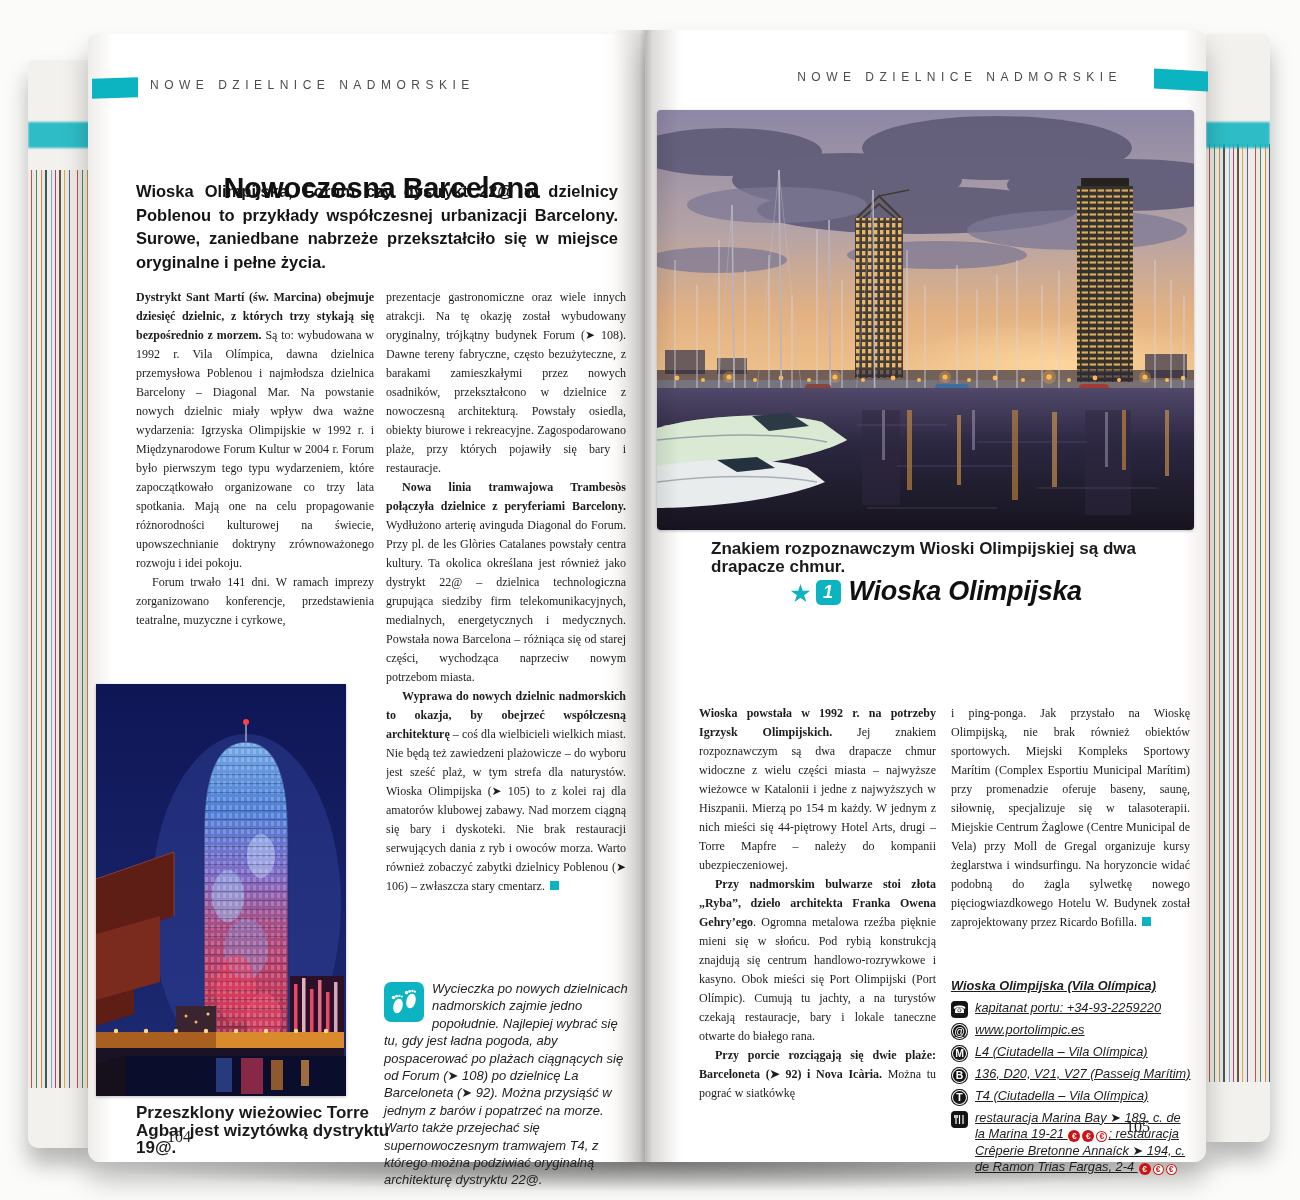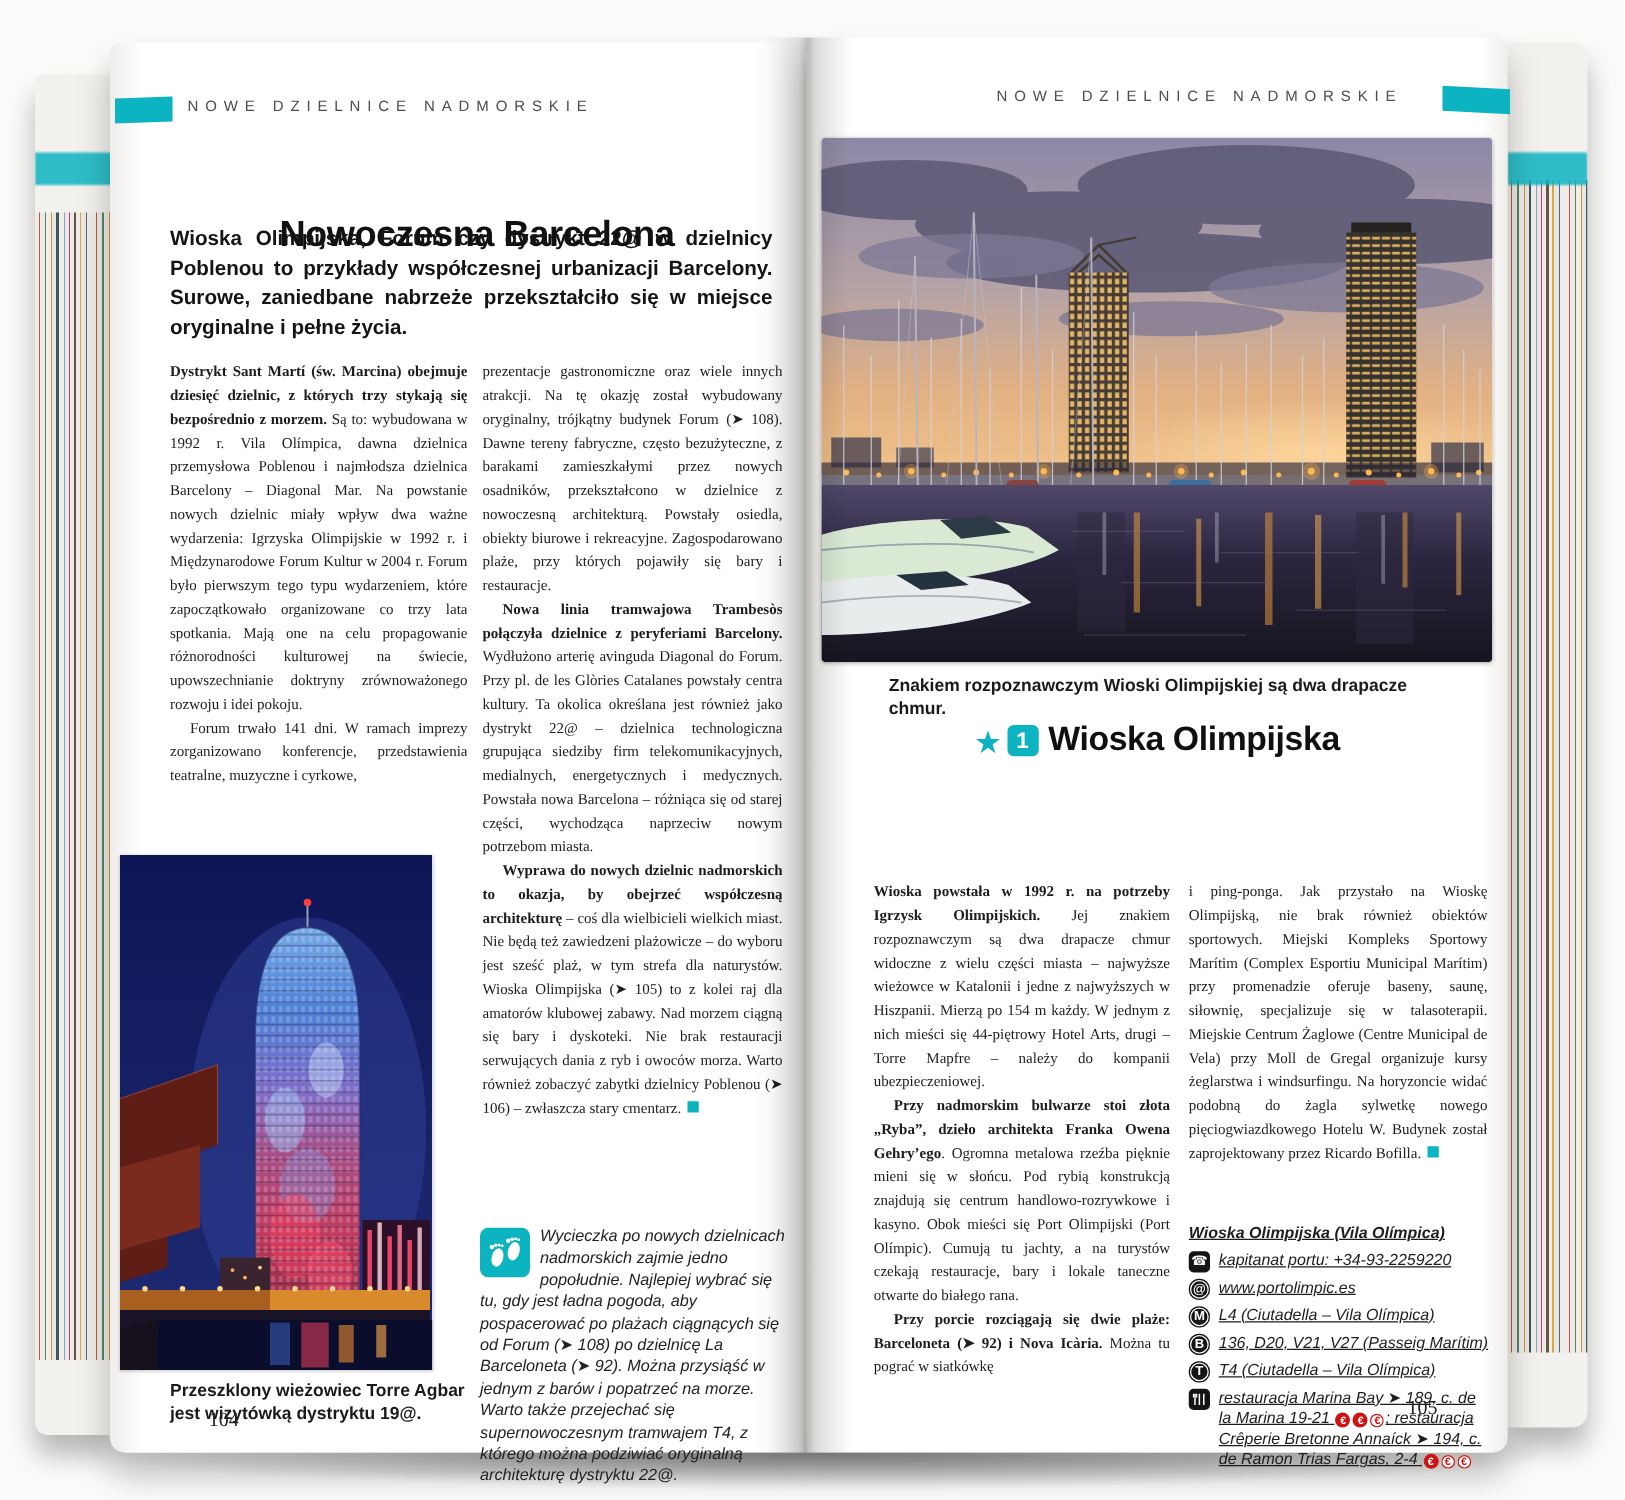--- a/index.html
+++ b/index.html
@@ -42,21 +42,21 @@
   .title{position:absolute;font-weight:bold;font-size:29px;color:#111;letter-spacing:-.4px;}
   .lead{position:absolute;font-weight:bold;font-size:16.5px;line-height:23.5px;color:#141414;text-align:justify;}
   .bodycol{position:absolute;font-family:"Liberation Serif","DejaVu Serif",serif;
        font-size:12px;line-height:19px;color:#1c1c1c;text-align:justify;overflow:hidden;}
   .bodycol p{margin:0;}
   .bodycol p.ind{text-indent:16px;}
   .bodycol b{font-weight:bold;}
   .endsq{display:inline-block;width:9px;height:9px;background:#0cb4c1;margin-left:5px;vertical-align:baseline;}
   .photo{position:absolute;overflow:hidden;box-shadow:0 1px 3px rgba(0,0,0,.25);}
   .photo svg{display:block;}
-  .caption{position:absolute;font-weight:bold;font-size:14px;line-height:17.5px;color:#1a1a1a;}
+  .caption{position:absolute;font-weight:bold;font-size:17px;line-height:17.5px;color:#1a1a1a;}
   .pagenum{position:absolute;font-family:"Liberation Serif","DejaVu Serif",serif;font-size:16px;color:#222;}
   
   .tipbox{position:absolute;font-style:italic;font-size:13px;line-height:17.4px;color:#222;}
   .tip-icon{float:left;width:40px;height:40px;margin:2px 8px 2px 0;}
   
   .sect-head{position:absolute;text-align:center;white-space:nowrap;}
   .sect-star{color:#0cb4c1;font-size:25px;vertical-align:-2px;}
   .sect-badge{display:inline-block;width:25px;height:25px;background:#0cb4c1;border-radius:5px;
        color:#fff;font-weight:bold;font-size:18px;line-height:25px;text-align:center;vertical-align:2px;margin:0 8px 0 4px;}
   .sect-title{font-weight:bold;font-size:27px;color:#101010;letter-spacing:-.3px;}
@@ -374,21 +374,21 @@
           <polygon points="95,306 132,303 152,316 112,321" fill="#2c3a46"></polygon>
           <path d="M0,330 C60,324 120,322 170,332" stroke="#9aa4ac" stroke-width="1.5" fill="none"></path>
           <path d="M0,356 C50,348 110,346 150,358 L168,372 C120,392 40,398 0,398 Z" fill="#e8ecec"></path>
           <polygon points="60,350 100,347 118,358 80,362" fill="#243240"></polygon>
           <path d="M0,372 C50,366 110,364 160,372" stroke="#a8b0b6" stroke-width="1.5" fill="none"></path>
         </svg>
       </div>
 
       <div class="caption" style="left:66px;top:510px;width:440px;">Znakiem rozpoznawczym Wioski Olimpijskiej są dwa drapacze chmur.</div>
 
-      <div class="sect-head" style="left:0;top:546px;width:100%;">
+      <div class="sect-head" style="left:10px;top:546px;width:100%;font-style:italic;">
         <span class="sect-star">★</span><span class="sect-badge">1</span><span class="sect-title">Wioska Olimpijska</span>
       </div>
 
 
       <div class="bodycol" style="left:54px;top:674px;width:237px;height:450px;">
         <p><b>Wioska powstała w 1992 r. na potrzeby Igrzysk Olimpijskich.</b><span> Jej znakiem rozpoznawczym są dwa drapacze chmur widoczne z wielu części miasta – najwyższe wieżowce w Katalonii i jedne z najwyższych w Hiszpanii. Mierzą po 154 m każdy. W jednym z nich mieści się 44-piętrowy Hotel Arts, drugi – Torre Mapfre – należy do kompanii ubezpieczeniowej.</span></p>
         <p class="ind"><b>Przy nadmorskim bulwarze stoi złota „Ryba”, dzieło architekta Franka Owena Gehry’ego</b><span>. Ogromna metalowa rzeźba pięknie mieni się w słońcu. Pod rybią konstrukcją znajdują się centrum handlowo-rozrywkowe i kasyno. Obok mieści się Port Olimpijski (Port Olímpic). Cumują tu jachty, a na turystów czekają restauracje, bary i lokale taneczne otwarte do białego rana.</span></p>
         <p class="ind"><b>Przy porcie rozciągają się dwie plaże: Barceloneta (➤ 92) i Nova Icària.</b><span> Można tu pograć w siatkówkę</span></p>
       </div>
 

